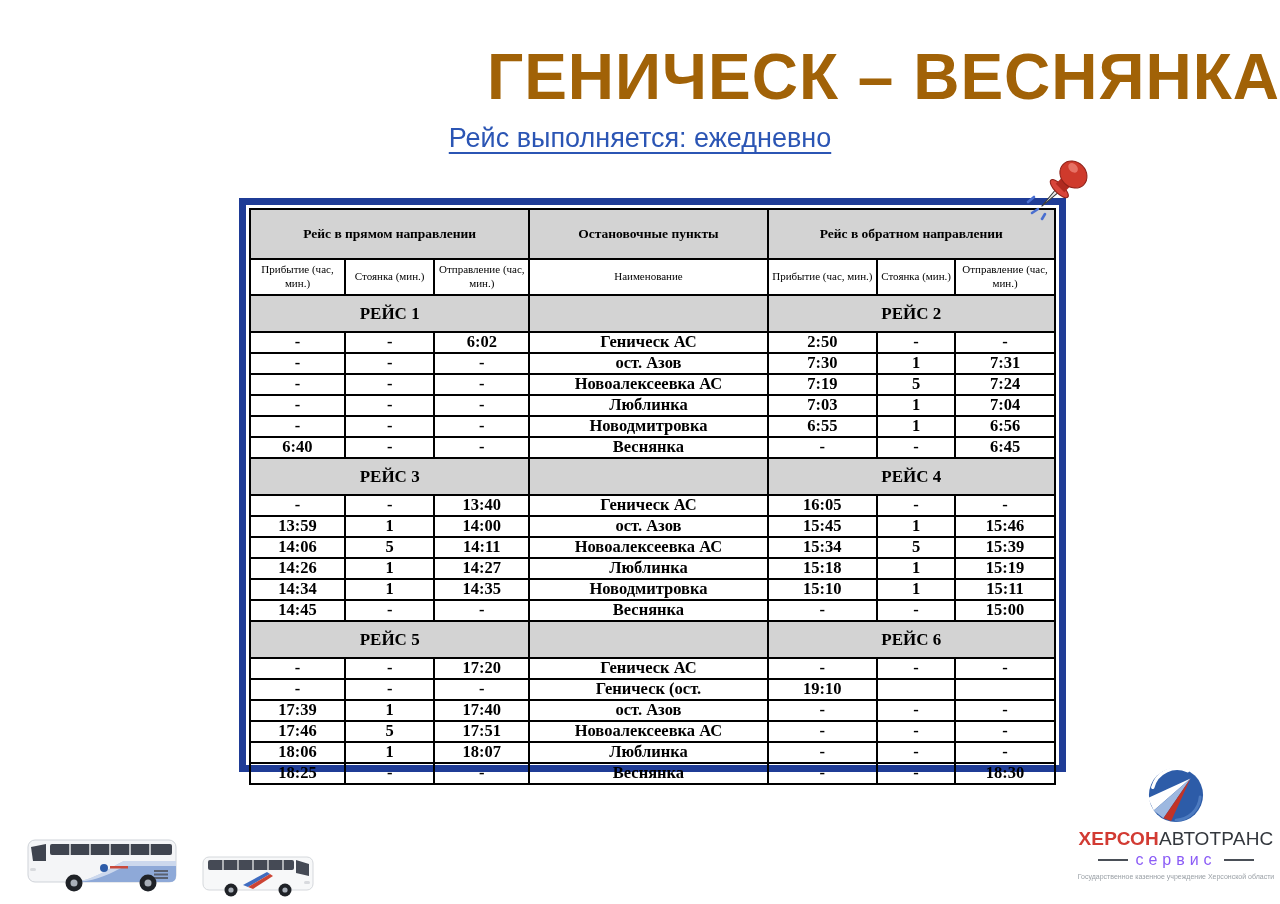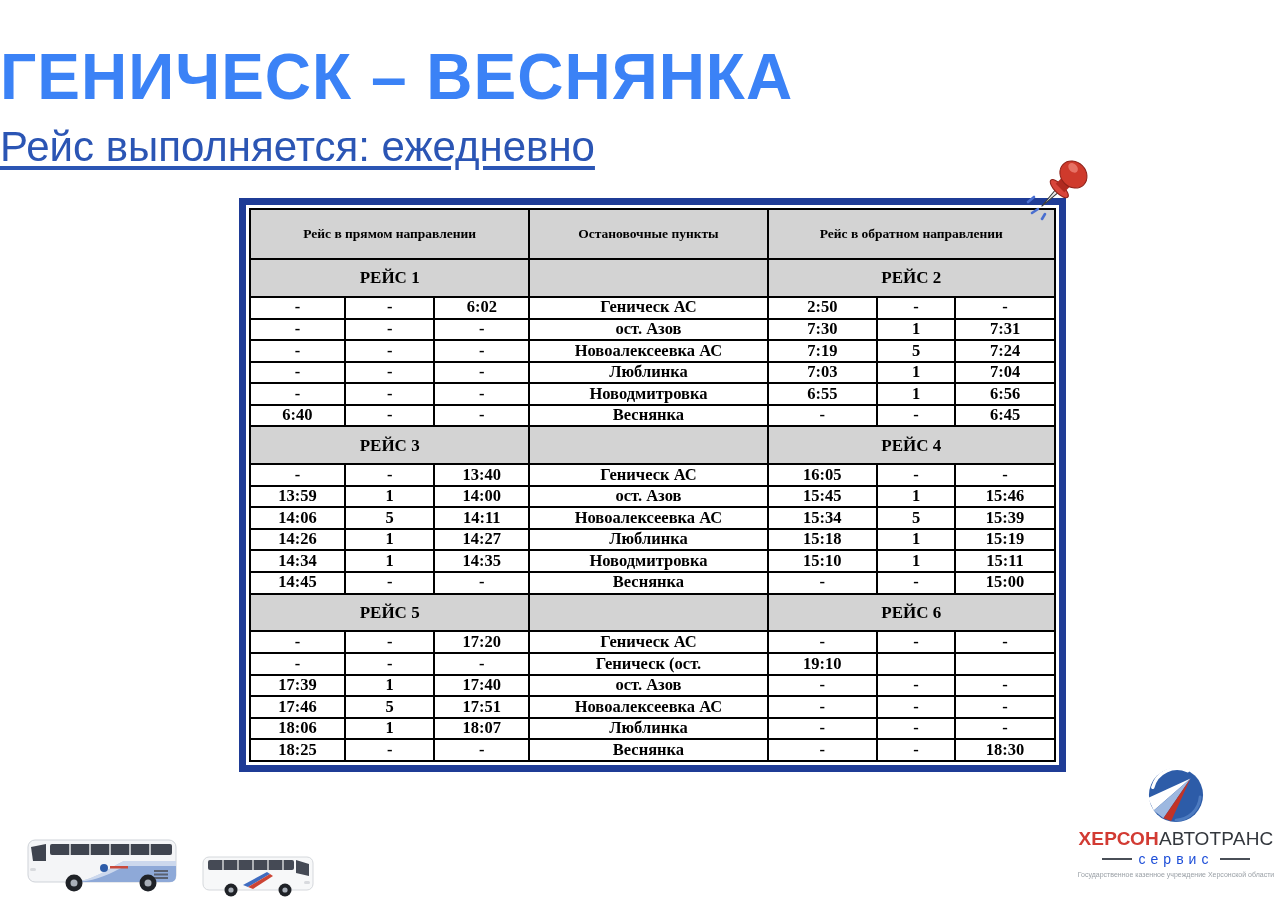--- a/index.html
+++ b/index.html
@@ -5,31 +5,32 @@
   * { margin:0; padding:0; box-sizing:border-box; }
   html,body { width:1280px; height:904px; }
   body {
     position:relative;
     background:#ffffff;
     font-family:"Liberation Serif", serif;
     overflow:hidden;
   }
   .page-title {
     position:absolute; top:40px; left:0; width:100%;
-    text-align:left;
+    text-align:right;
     font-family:"Liberation Sans", sans-serif;
     font-weight:bold;
     font-size:64px;
     letter-spacing:1px;
-    color:#3b82f6;
+    color:#a16207;
   }
   .page-subtitle {
     position:absolute; top:123px; left:0; width:100%;
+    text-align:center;
     font-family:"Liberation Sans", sans-serif;
-    font-size:42px;
+    font-size:27px;
     color:#2b55b4;
     text-decoration:underline;
     text-underline-offset:5px;
   }
   .table-frame {
     position:absolute; left:239px; top:198px;
     width:827px; height:574px;
     border:7px solid #1f3c96;
     background:#ffffff;
     padding:3px;
@@ -86,21 +87,21 @@
     position:absolute; left:1078px; top:766px; width:196px; height:130px;
     display:flex; flex-direction:column; align-items:center;
     font-family:"Liberation Sans", sans-serif;
   }
   .logo-mark { width:58px; height:58px; margin-bottom:4px; }
   .brand-line { white-space:nowrap; font-size:19px; letter-spacing:0.2px; }
   .brand-primary { color:#d23b33; font-weight:bold; }
   .brand-secondary { color:#33373d; font-weight:normal; }
   .service-row { display:flex; align-items:center; gap:7px; margin-top:1px; }
   .service-rule { width:30px; height:2px; background:#4a4f57; }
-  .brand-service { color:#1d4ed8; font-size:14px; letter-spacing:5px; font-weight:normal; }
+  .brand-service { color:#8b5cf6; font-size:16px; letter-spacing:5px; font-weight:normal; }
   .brand-caption { margin-top:4px; font-size:7px; color:#9aa0a6; white-space:nowrap; }
 </style>
 </head>
 <body>
 
 <h1 class="page-title">ГЕНИЧЕСК – ВЕСНЯНКА</h1>
 <div class="page-subtitle">Рейс выполняется: ежедневно</div>
 
 <div class="table-frame">
   <table class="schedule">
@@ -111,20 +112,29 @@
       <col style="width:29.6%">
       <col style="width:13.6%">
         <col style="width:9.7%">
         <col style="width:12.4%">
     </colgroup>
     <thead>
       <tr class="group-header">
         <th colspan="3">Рейс в прямом направлении</th>
         <th>Остановочные пункты</th>
         <th colspan="3">Рейс в обратном направлении</th>
+      </tr>
+      <tr class="col-header">
+        <th>Прибытие (час, мин.)</th>
+        <th>Стоянка (мин.)</th>
+        <th>Отправление (час, мин.)</th>
+        <th>Наименование</th>
+        <th>Прибытие (час, мин.)</th>
+        <th>Стоянка (мин.)</th>
+        <th>Отправление (час, мин.)</th>
       </tr>
     </thead>
     <tbody>
         <tr class="section-row">
           <td colspan="3">РЕЙС 1</td>
           <td></td>
           <td colspan="3">РЕЙС 2</td>
         </tr>
         <tr class="data-row">
           <td>-</td>

